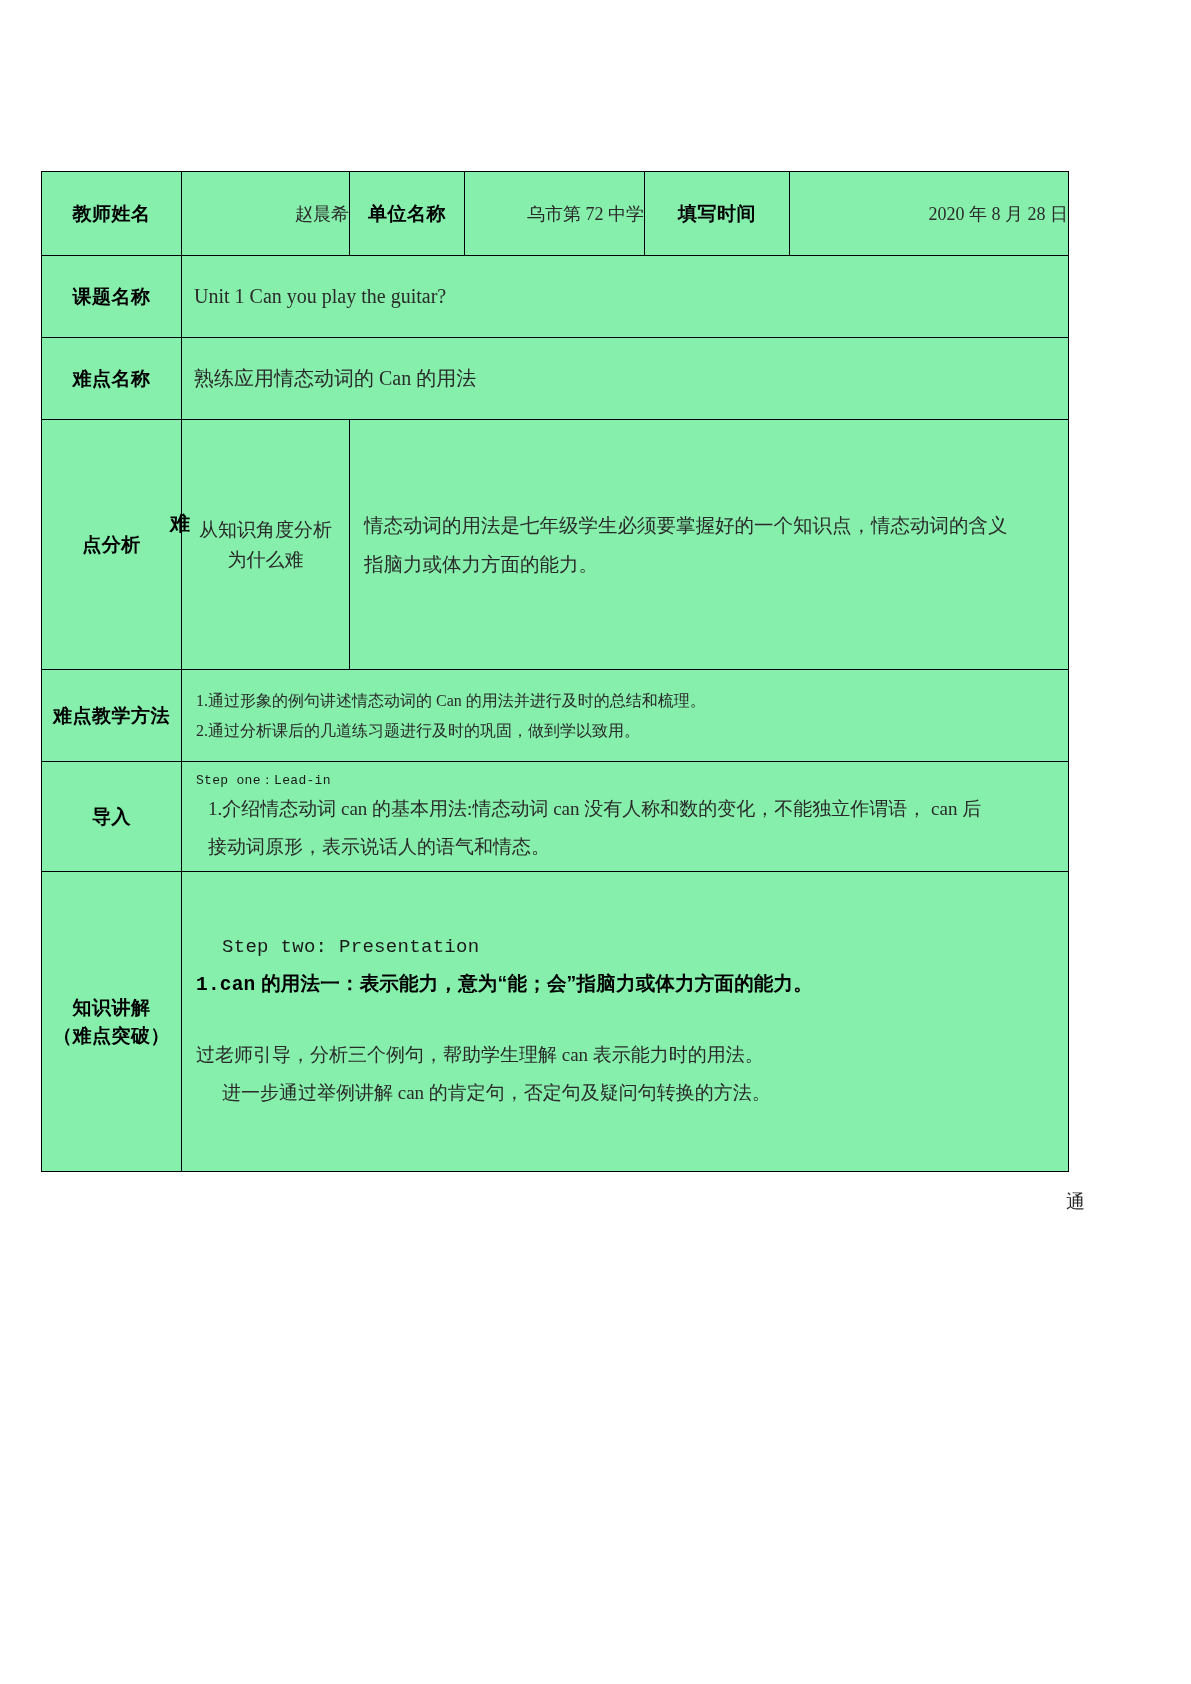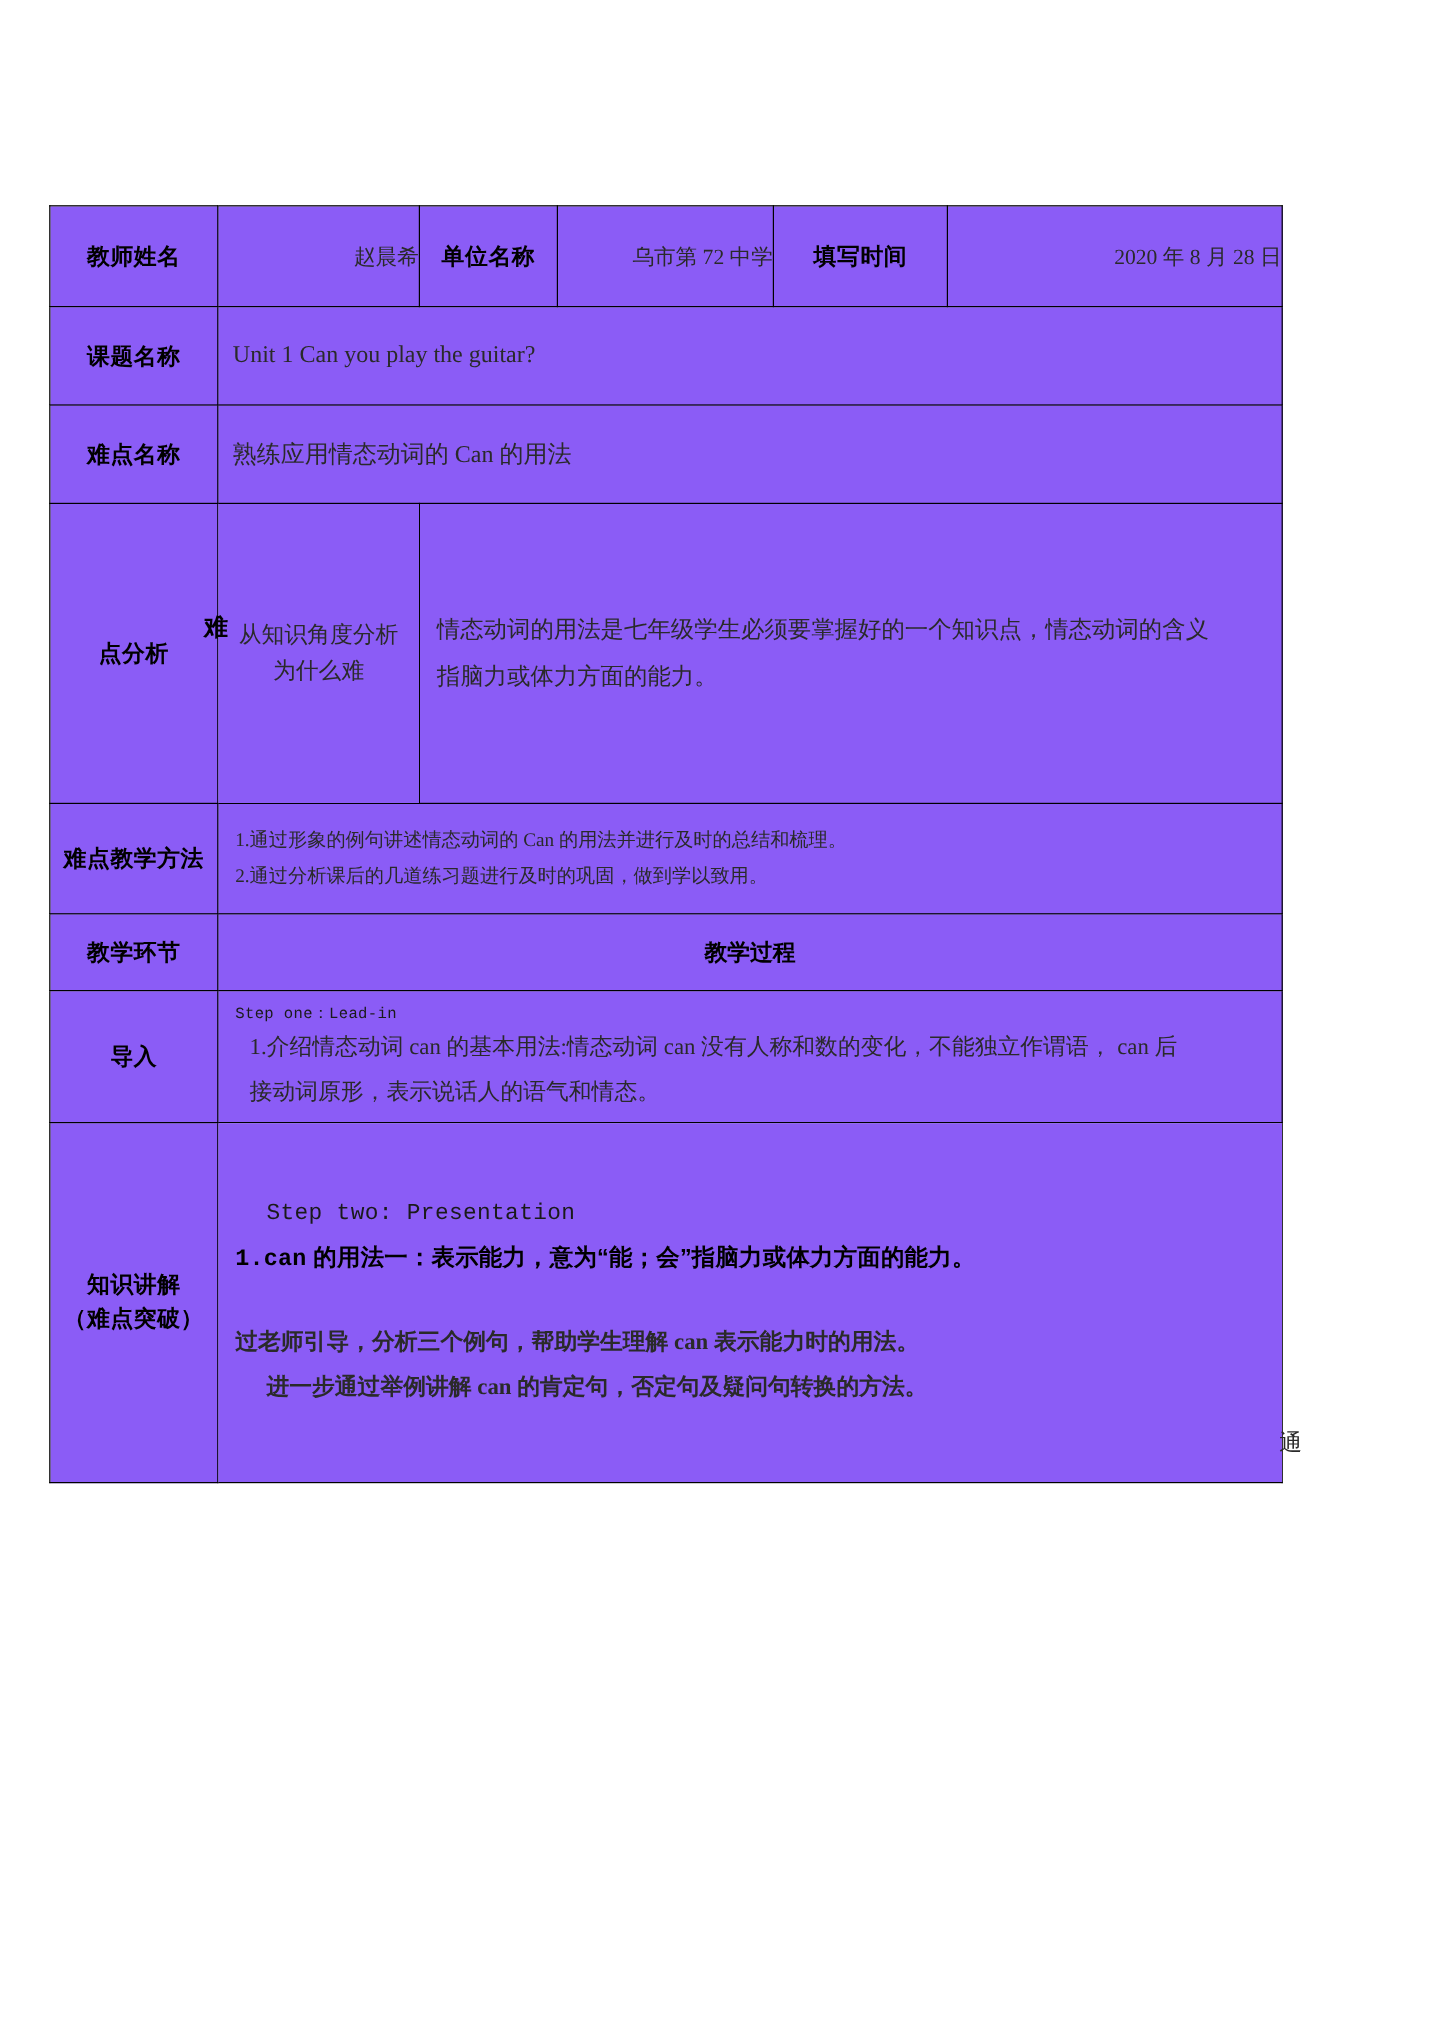--- a/index.html
+++ b/index.html
@@ -29,21 +29,21 @@
     left: 41px;
     top: 171px;
     width: 1027px;
     border-collapse: collapse;
     table-layout: fixed;
   }
   .sheet td {
     border: 1.6px solid #000000;
     padding: 0;
     vertical-align: middle;
-    background: #8b5cf6;
+    background: #86efac;
   }
 
   
   .lbl {
     font-family: "Liberation Sans", "DejaVu Sans", sans-serif;
     font-weight: bold;
     font-size: 19px;
     text-align: center;
     letter-spacing: 0.5px;
     color: #000000;
@@ -170,21 +170,20 @@
   .usage-one .cancode {
     font-family: "Liberation Mono", "DejaVu Sans Mono", monospace;
     font-weight: bold;
   }
   .know-para {
     font-family: "Liberation Serif", "DejaVu Serif", serif;
     font-size: 19px;
     line-height: 1.9;
     color: #2a2a2a;
     margin: 40px 0 0 0;
-    font-weight: bold;
   }
   .know-para.indent { margin: 2px 0 0 26px; }
 
   
   .overflow-glyph {
     position: absolute;
     left: 1066px;
     top: 1189px;
     font-family: "Liberation Serif", "DejaVu Serif", serif;
     font-size: 19px;
@@ -245,24 +244,20 @@
       </tr>
 
       <tr class="r-method">
         <td class="lbl">难点教学方法</td>
         <td class="method-body" colspan="5">
           <p>1.通过形象的例句讲述情态动词的 Can 的用法并进行及时的总结和梳理。</p>
           <p>2.通过分析课后的几道练习题进行及时的巩固，做到学以致用。</p>
         </td>
       </tr>
 
-      <tr class="r-proc">
-        <td class="lbl">教学环节</td>
-        <td class="centerhead" colspan="5">教学过程</td>
-      </tr>
 
       <tr class="r-lead">
         <td class="lbl">导入</td>
         <td class="lead-body" colspan="5">
           <div class="mono">Step one：Lead-in</div>
           <p class="lead-para">1.介绍情态动词 can 的基本用法:情态动词 can 没有人称和数的变化，不能独立作谓语，  can 后</p>
           <p class="lead-para">接动词原形，表示说话人的语气和情态。</p>
         </td>
       </tr>
 

